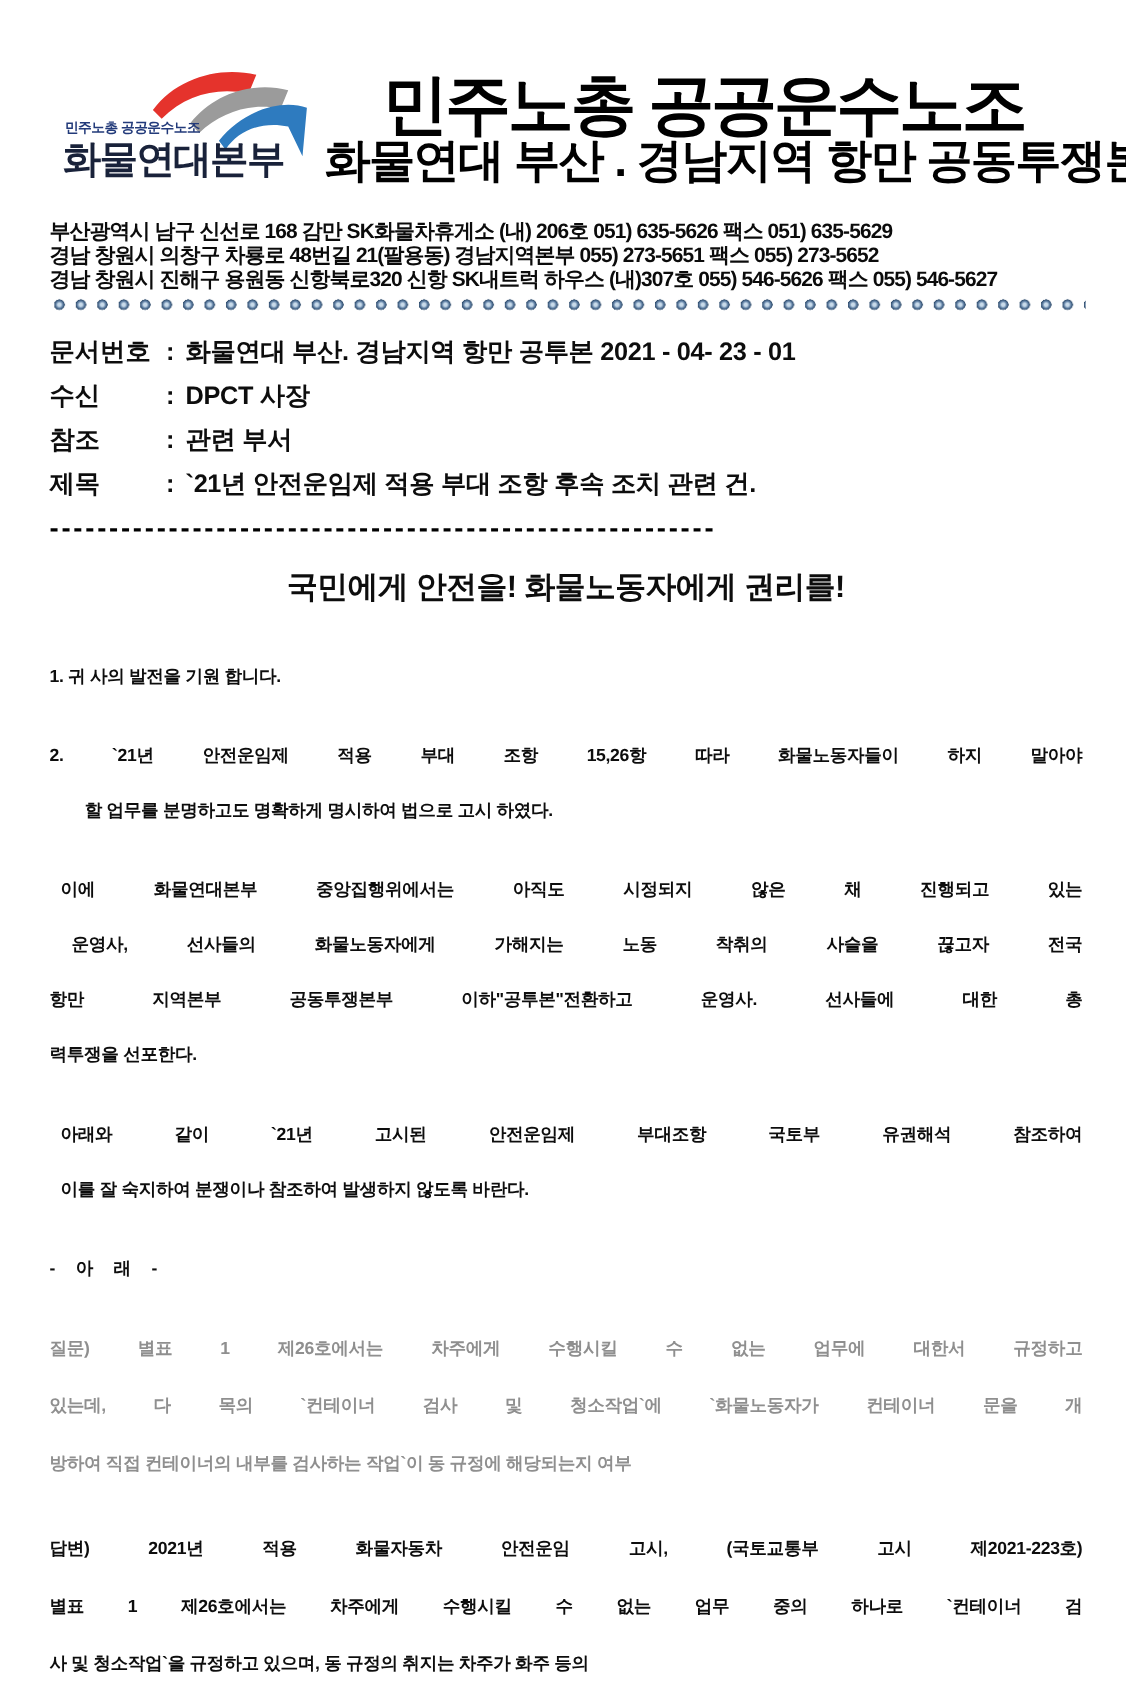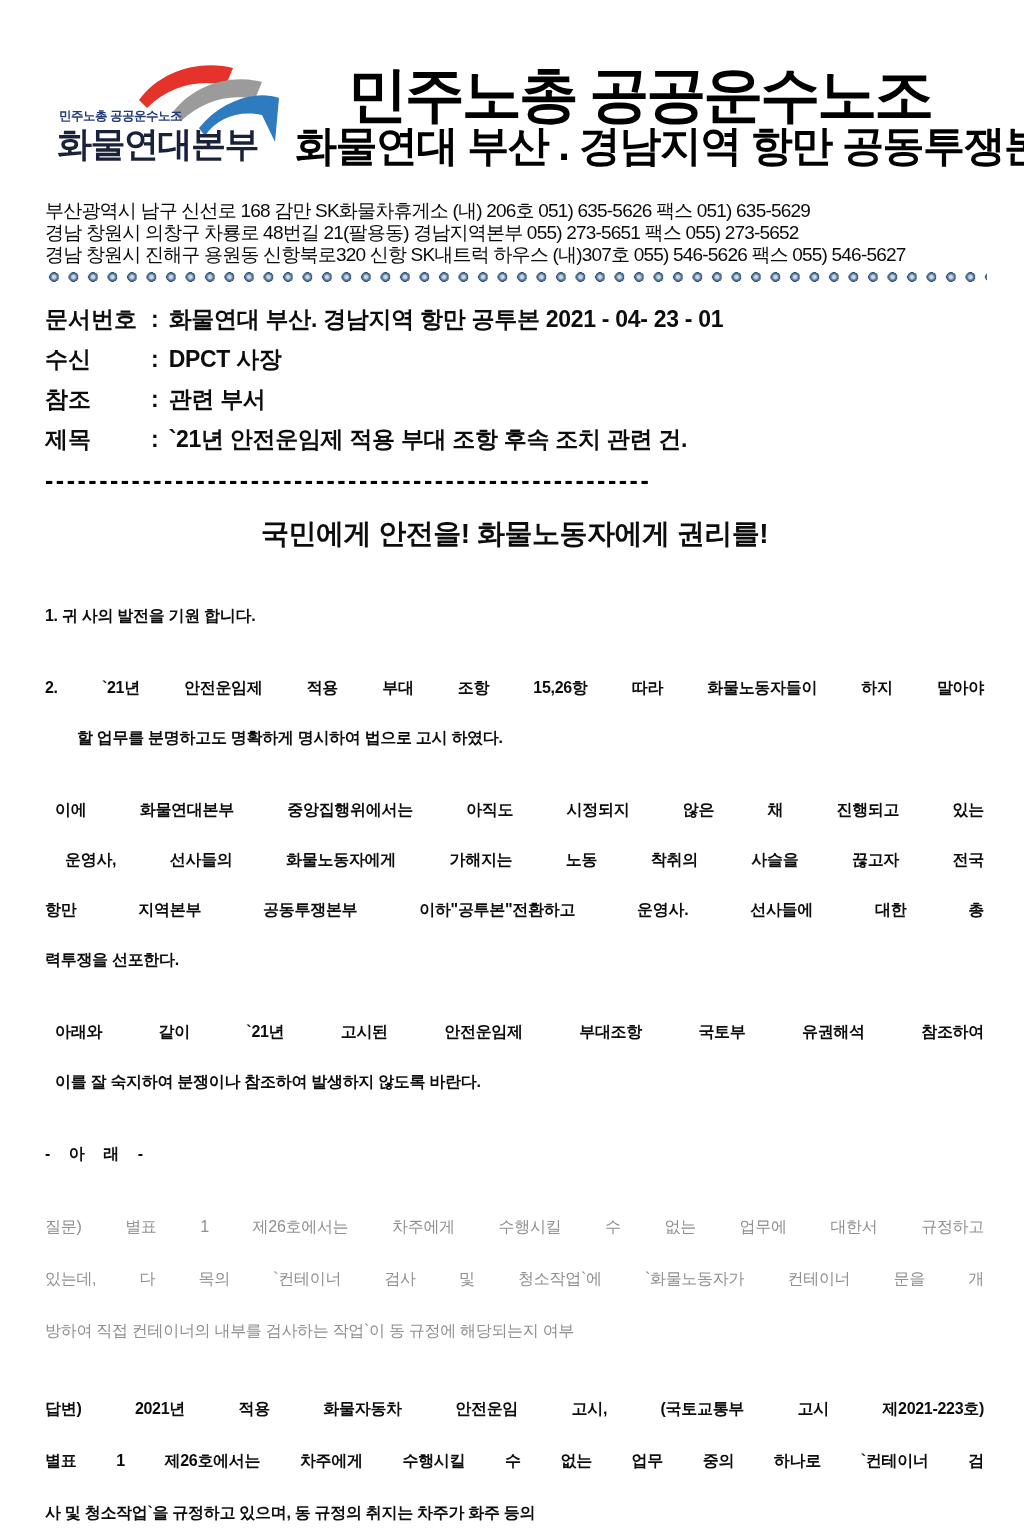--- a/index.html
+++ b/index.html
@@ -10,21 +10,21 @@
   .hdr{position:relative;min-height:112px;}
   .logo{position:absolute;left:10px;top:0;width:220px;height:108px;}
   .logo svg{position:absolute;right:-6px;top:-6px;}
   .logo-small{position:absolute;left:4px;top:44px;font-size:12.5px;font-weight:700;color:#223a7a;letter-spacing:-0.5px;white-space:nowrap;}
   .logo-main{position:absolute;left:2px;top:57px;font-size:35px;font-weight:900;color:#19223a;letter-spacing:-1.5px;white-space:nowrap;font-family:Liberation Serif, serif;}
   .titles{margin-left:250px;text-align:center;}
   .title{font-size:60px;line-height:62px;font-weight:900;color:#000;letter-spacing:-3px;white-space:nowrap;}
   .subtitle{font-size:42px;line-height:40px;font-weight:800;color:#000;letter-spacing:-1.5px;white-space:nowrap;}
 
   
-  .addr{margin-top:24px;font-size:19px;font-weight:400;line-height:22px;letter-spacing:-0.8px;color:#0b0b0b;}
+  .addr{margin-top:24px;font-size:19px;font-weight:700;line-height:22px;letter-spacing:-0.8px;color:#0b0b0b;}
   .beads{margin-top:4px;height:15px;width:942px;
     background-image:radial-gradient(circle 5px at 9px 7px,#c9dbea 0 1.5px,#6787ab 3px,#2b4868 4.7px,transparent 5px);
     background-size:19.5px 15px;background-repeat:repeat-x;}
 
   
   .fields{margin-top:14px;font-size:23px;font-weight:700;}
   .field-row{display:flex;line-height:40px;}
   .fld-label{display:inline-block;width:98px;flex:0 0 98px;}
   .fld-label.spread{text-align:justify;text-align-last:justify;}
   .fld-colon{margin:0 10px 0 8px;}
@@ -33,21 +33,21 @@
   
   .dashes{margin-top:6px;font-size:25px;font-weight:800;letter-spacing:2.5px;line-height:30px;white-space:nowrap;overflow:hidden;width:880px;color:#000;}
   .slogan{margin-top:20px;text-align:center;font-size:28px;font-weight:800;letter-spacing:-0.5px;}
 
   
   .docbody{margin-top:38px;}
   .para{font-size:16px;font-weight:700;line-height:50px;margin-bottom:22px;letter-spacing:-0.3px;}
   .pline.just{text-align:justify;text-align-last:justify;}
   .para.marker .pline{letter-spacing:7px;}
   .para.question,.para.answer{line-height:52px;}
-  .para.question{color:#8f8f8f;font-weight:400;margin-bottom:26px;}
+  .para.question{color:#8f8f8f;font-weight:700;margin-bottom:26px;}
   .para.answer{margin-bottom:0;}
 </style>
 </head>
 <body>
 
 <div class="page">
 
   <div class="hdr">
     <div class="logo">
       <svg width="160" height="86" viewBox="0 0 160 86">

